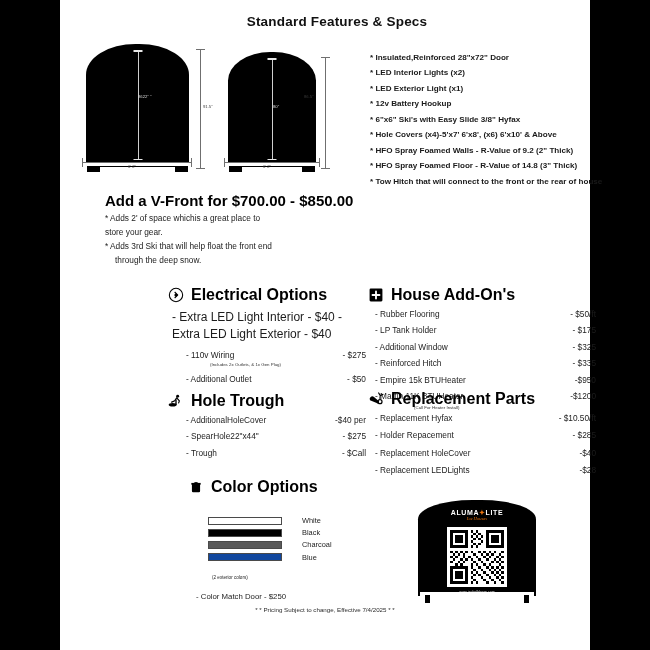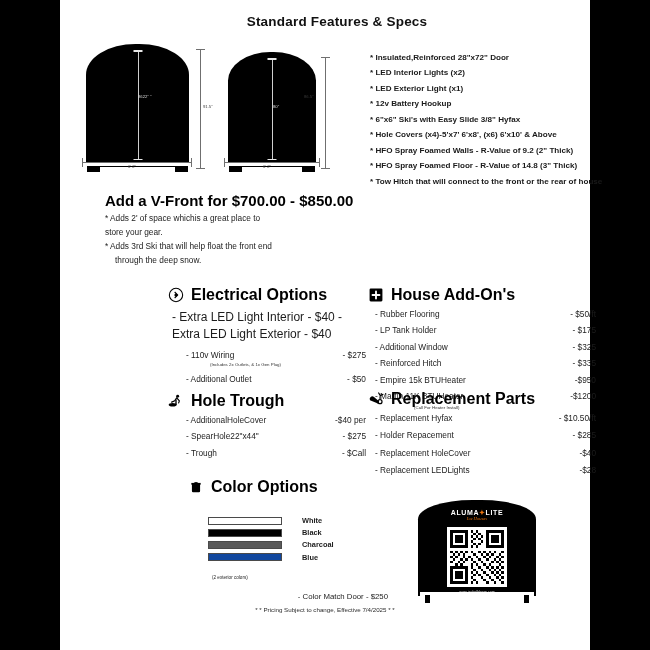--- a/index.html
+++ b/index.html
@@ -106,27 +106,27 @@
 
   #blk-electrical { left:108px; top:286px; width:200px; }
   #blk-electrical .row { padding-left:18px; }
   #blk-hole { left:108px; top:392px; width:200px; }
   #blk-hole .row { padding-left:18px; }
   #blk-addons { left:308px; top:286px; width:230px; }
   #blk-parts { left:308px; top:390px; width:230px; }
   #blk-parts .row { margin-bottom:9px; }
   #blk-color { left:128px; top:478px; width:200px; }
 
-  .swatches { padding-left:20px; margin-top:20px;font-weight:bold; }
+  .swatches { padding-left:20px; margin-top:20px; }
   .sw-row { display:flex; align-items:center; margin-bottom:3.2px; }
   .sw { width:74px; height:8px; border:1px solid #4a4a4a; }
   .sw-lab { font-size:7.4px; color:#1c1c1c; margin-left:20px; }
   .color-extra { font-size:7.8px; color:#1c1c1c; margin-top:13px; padding-left:8px; }
   .color-extra .sub { font-size:4.6px; padding-left:16px; margin-top:1.5px; }
-  .color-extra .second { margin-top:12px;text-align:right; }
+  .color-extra .second { margin-top:12px; }
 
   
   .qrcard { position:absolute; left:358px; top:500px; width:118px; height:108px; }
   .qrcard .shell {
     position:absolute; left:0; top:0; width:100%; height:96px; background:#000;
     border-radius:46% 46% 2px 2px / 20% 20% 0 0;
   }
   .qrcard .logo {
     position:absolute; left:50%; top:9px; transform:translateX(-50%);
     text-align:center; white-space:nowrap;

